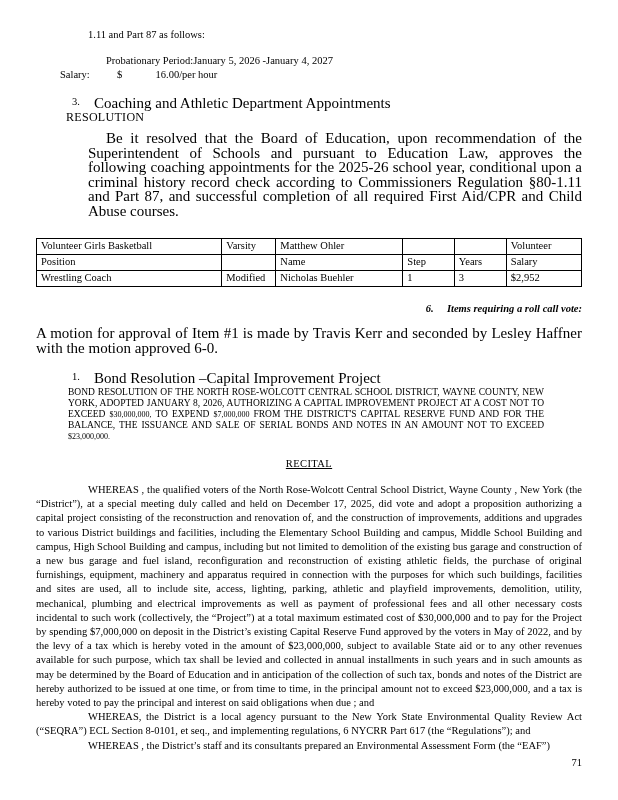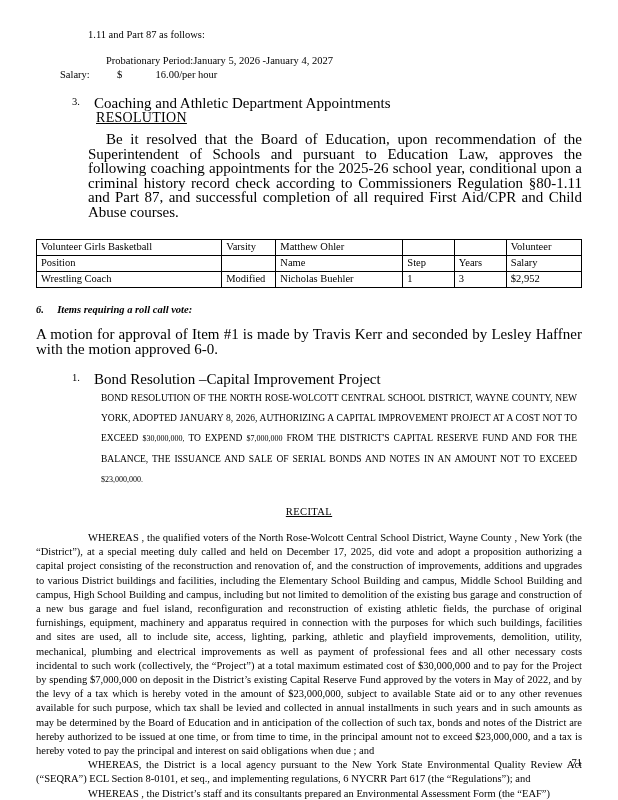--- a/index.html
+++ b/index.html
@@ -48,23 +48,22 @@
   .num-item .num {
     width: 22px;
     flex: 0 0 22px;
     font-size: 10.5px;
   }
   .num-item .txt {
     font-size: 15px;
     line-height: 14px;
   }
   .resolution-label {
-    margin-left: 60px;
-    font-size: 14px;
-    text-decoration: underline;
+    margin-left: 30px;
+    font-size: 12px;
     letter-spacing: 0.3px;
   }
   .para {
     font-size: 15px;
     line-height: 14.5px;
     text-align: justify;
   }
   .para-indent {
     margin-left: 52px;
     width: 494px;
@@ -86,26 +85,27 @@
   table.pos-table .c-pos { width: 196px; }
   table.pos-table .c-name { width: 130px; }
   table.pos-table .c-step { width: 46px; }
   table.pos-table .c-years { width: 46px; }
   table.pos-table .c-salary { width: 70px; }
   .no-border-inner td { border-top: none; }
   .sec-heading {
     font-size: 10.5px;
     font-weight: bold;
     font-style: italic;
+    text-align: right;
   }
   .bond-block {
-    margin-left: 65px;
+    margin-left: 32px;
     width: 476px;
     font-size: 9.5px;
-    line-height: 20px;
+    line-height: 11px;
     text-align: justify;
   }
   .bond-small { font-size: 8px; }
   .recital {
     text-align: center;
     font-size: 10.5px;
     text-decoration: underline;
     letter-spacing: 0.4px;
     font-family: Liberation Serif, serif;
   }

